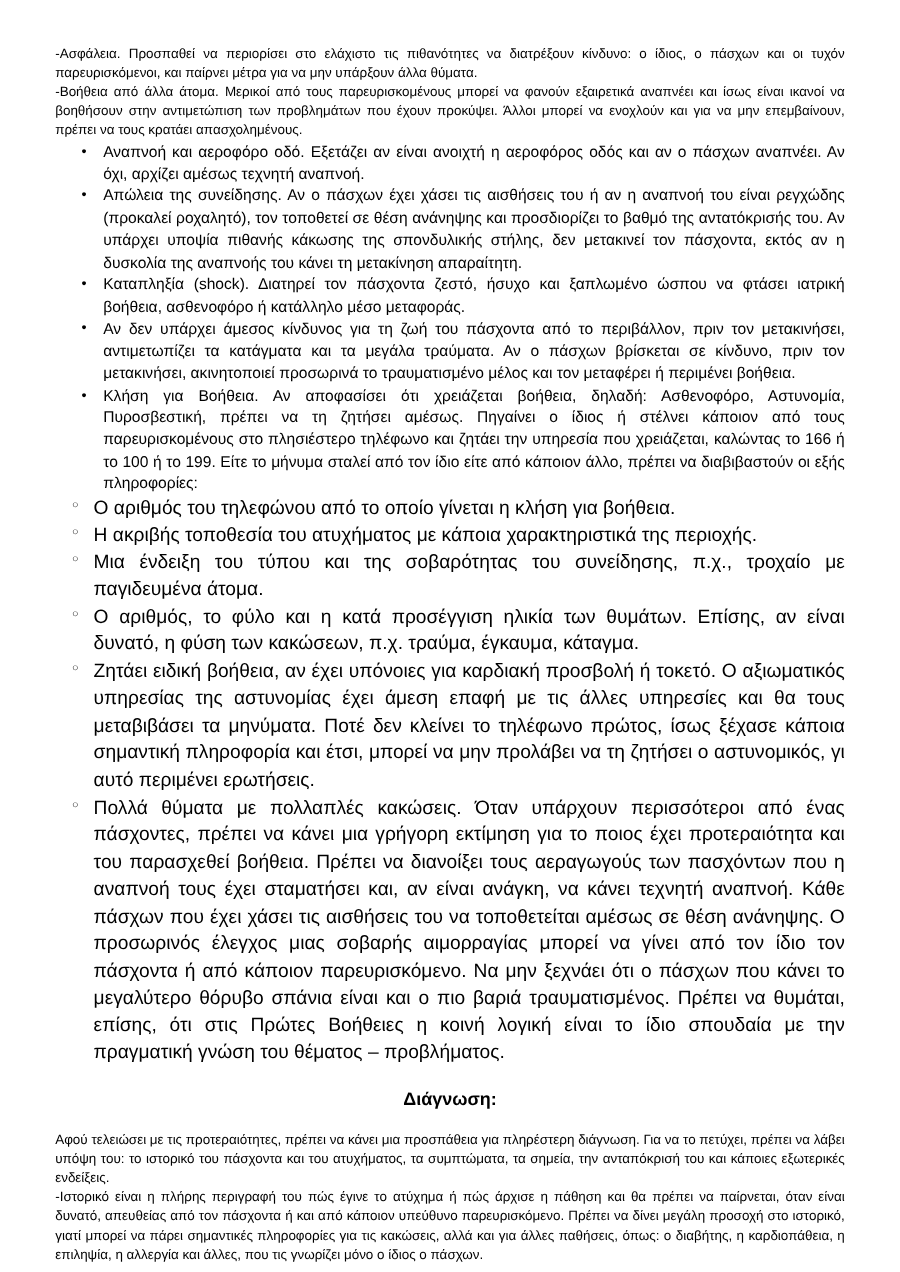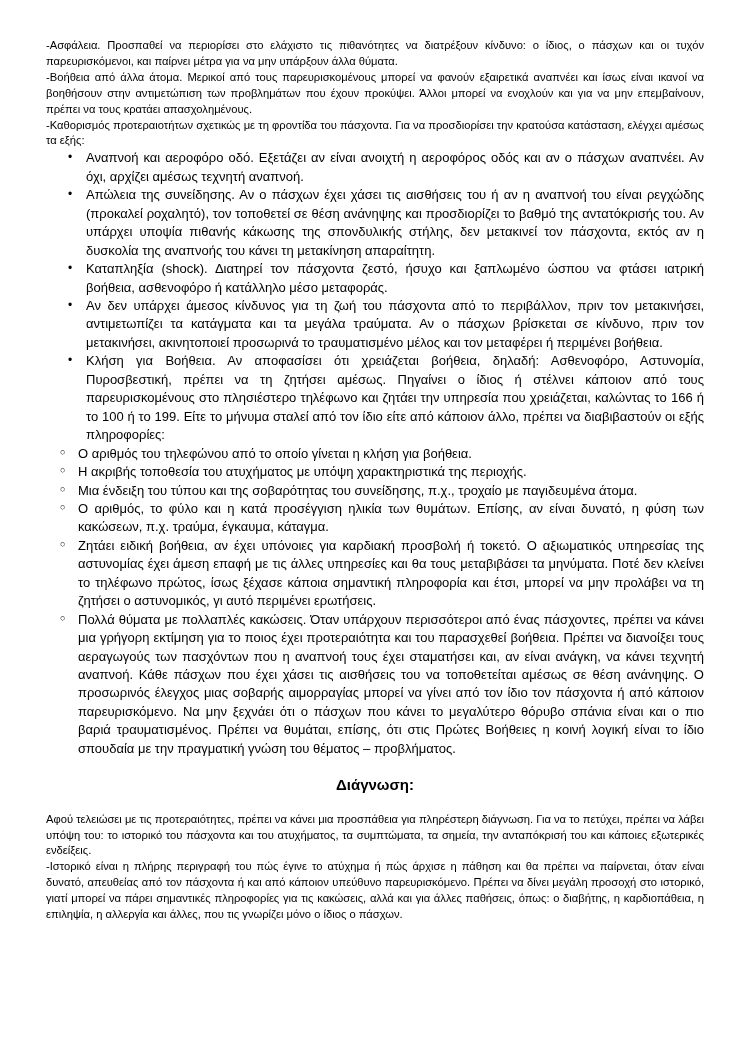--- a/index.html
+++ b/index.html
@@ -53,21 +53,21 @@
   }
   ul.circles {
     list-style: none;
     margin: 0;
     padding: 0;
   }
   ul.circles > li {
     position: relative;
     padding-left: 32px;
     margin: 0 0 0 0;
-    font-size: 13px;
+    font-size: 16px;
     line-height: 1.42;
     text-align: justify;
   }
   ul.circles > li::before {
     content: "\25CB";
     position: absolute;
     left: 14px;
     top: 0;
     font-size: 9px;
     line-height: 1.62;
@@ -81,34 +81,33 @@
   }
 </style>
 </head>
 <body>
 
 <div class="page">
 
   <div class="block-paras">
     <p class="para">-Ασφάλεια. Προσπαθεί να περιορίσει στο ελάχιστο τις πιθανότητες να διατρέξουν κίνδυνο: ο ίδιος, ο πάσχων και οι τυχόν παρευρισκόμενοι, και παίρνει μέτρα για να μην υπάρξουν άλλα θύματα.</p>
     <p class="para">-Βοήθεια από άλλα άτομα. Μερικοί από τους παρευρισκομένους μπορεί να φανούν εξαιρετικά αναπνέει και ίσως είναι ικανοί να βοηθήσουν στην αντιμετώπιση των προβλημάτων που έχουν προκύψει. Άλλοι μπορεί να ενοχλούν και για να μην επεμβαίνουν, πρέπει να τους κρατάει απασχολημένους.</p>
-    <p class="para">-Καθορισμός προτεραιοτήτων σχετικώς με τη φροντίδα του πάσχοντα. Για να προσδιορίσει την κρατούσα κατάσταση, ελέγχει αμέσως τα εξής:</p>
   </div>
 
   <ul class="bullets">
     <li>Αναπνοή και αεροφόρο οδό. Εξετάζει αν είναι ανοιχτή η αεροφόρος οδός και αν ο πάσχων αναπνέει. Αν όχι, αρχίζει αμέσως τεχνητή αναπνοή.</li>
     <li>Απώλεια της συνείδησης. Αν ο πάσχων έχει χάσει τις αισθήσεις του ή αν η αναπνοή του είναι ρεγχώδης (προκαλεί ροχαλητό), τον τοποθετεί σε θέση ανάνηψης και προσδιορίζει το βαθμό της αντατόκρισής του. Αν υπάρχει υποψία πιθανής κάκωσης της σπονδυλικής στήλης, δεν μετακινεί τον πάσχοντα, εκτός αν η δυσκολία της αναπνοής του κάνει τη μετακίνηση απαραίτητη.</li>
     <li>Καταπληξία (shock). Διατηρεί τον πάσχοντα ζεστό, ήσυχο και ξαπλωμένο ώσπου να φτάσει ιατρική βοήθεια, ασθενοφόρο ή κατάλληλο μέσο μεταφοράς.</li>
     <li>Αν δεν υπάρχει άμεσος κίνδυνος για τη ζωή του πάσχοντα από το περιβάλλον, πριν τον μετακινήσει, αντιμετωπίζει τα κατάγματα και τα μεγάλα τραύματα. Αν ο πάσχων βρίσκεται σε κίνδυνο, πριν τον μετακινήσει, ακινητοποιεί προσωρινά το τραυματισμένο μέλος και τον μεταφέρει ή περιμένει βοήθεια.</li>
     <li>Κλήση για Βοήθεια. Αν αποφασίσει ότι χρειάζεται βοήθεια, δηλαδή: Ασθενοφόρο, Αστυνομία, Πυροσβεστική, πρέπει να τη ζητήσει αμέσως. Πηγαίνει ο ίδιος ή στέλνει κάποιον από τους παρευρισκομένους στο πλησιέστερο τηλέφωνο και ζητάει την υπηρεσία που χρειάζεται, καλώντας το 166 ή το 100 ή το 199. Είτε το μήνυμα σταλεί από τον ίδιο είτε από κάποιον άλλο, πρέπει να διαβιβαστούν οι εξής πληροφορίες:</li>
   </ul>
 
   <ul class="circles">
     <li>Ο αριθμός του τηλεφώνου από το οποίο γίνεται η κλήση για βοήθεια.</li>
-    <li>Η ακριβής τοποθεσία του ατυχήματος με υπόψη χαρακτηριστικά της περιοχής.</li>
+    <li>Η ακριβής τοποθεσία του ατυχήματος με κάποια χαρακτηριστικά της περιοχής.</li>
     <li>Μια ένδειξη του τύπου και της σοβαρότητας του συνείδησης, π.χ., τροχαίο με παγιδευμένα άτομα.</li>
     <li>Ο αριθμός, το φύλο και η κατά προσέγγιση ηλικία των θυμάτων. Επίσης, αν είναι δυνατό, η φύση των κακώσεων, π.χ. τραύμα, έγκαυμα, κάταγμα.</li>
     <li>Ζητάει ειδική βοήθεια, αν έχει υπόνοιες για καρδιακή προσβολή ή τοκετό. Ο αξιωματικός υπηρεσίας της αστυνομίας έχει άμεση επαφή με τις άλλες υπηρεσίες και θα τους μεταβιβάσει τα μηνύματα. Ποτέ δεν κλείνει το τηλέφωνο πρώτος, ίσως ξέχασε κάποια σημαντική πληροφορία και έτσι, μπορεί να μην προλάβει να τη ζητήσει ο αστυνομικός, γι αυτό περιμένει ερωτήσεις.</li>
     <li>Πολλά θύματα με πολλαπλές κακώσεις. Όταν υπάρχουν περισσότεροι από ένας πάσχοντες, πρέπει να κάνει μια γρήγορη εκτίμηση για το ποιος έχει προτεραιότητα και του παρασχεθεί βοήθεια. Πρέπει να διανοίξει τους αεραγωγούς των πασχόντων που η αναπνοή τους έχει σταματήσει και, αν είναι ανάγκη, να κάνει τεχνητή αναπνοή. Κάθε πάσχων που έχει χάσει τις αισθήσεις του να τοποθετείται αμέσως σε θέση ανάνηψης. Ο προσωρινός έλεγχος μιας σοβαρής αιμορραγίας μπορεί να γίνει από τον ίδιο τον πάσχοντα ή από κάποιον παρευρισκόμενο. Να μην ξεχνάει ότι ο πάσχων που κάνει το μεγαλύτερο θόρυβο σπάνια είναι και ο πιο βαριά τραυματισμένος. Πρέπει να θυμάται, επίσης, ότι στις Πρώτες Βοήθειες η κοινή λογική είναι το ίδιο σπουδαία με την πραγματική γνώση του θέματος – προβλήματος.</li>
   </ul>
 
   <h2 class="section-heading">Διάγνωση:</h2>
 
   <div class="block-paras">
     <p class="para">Αφού τελειώσει με τις προτεραιότητες, πρέπει να κάνει μια προσπάθεια για πληρέστερη διάγνωση. Για να το πετύχει, πρέπει να λάβει υπόψη του: το ιστορικό του πάσχοντα και του ατυχήματος, τα συμπτώματα, τα σημεία, την ανταπόκρισή του και κάποιες εξωτερικές ενδείξεις.</p>

